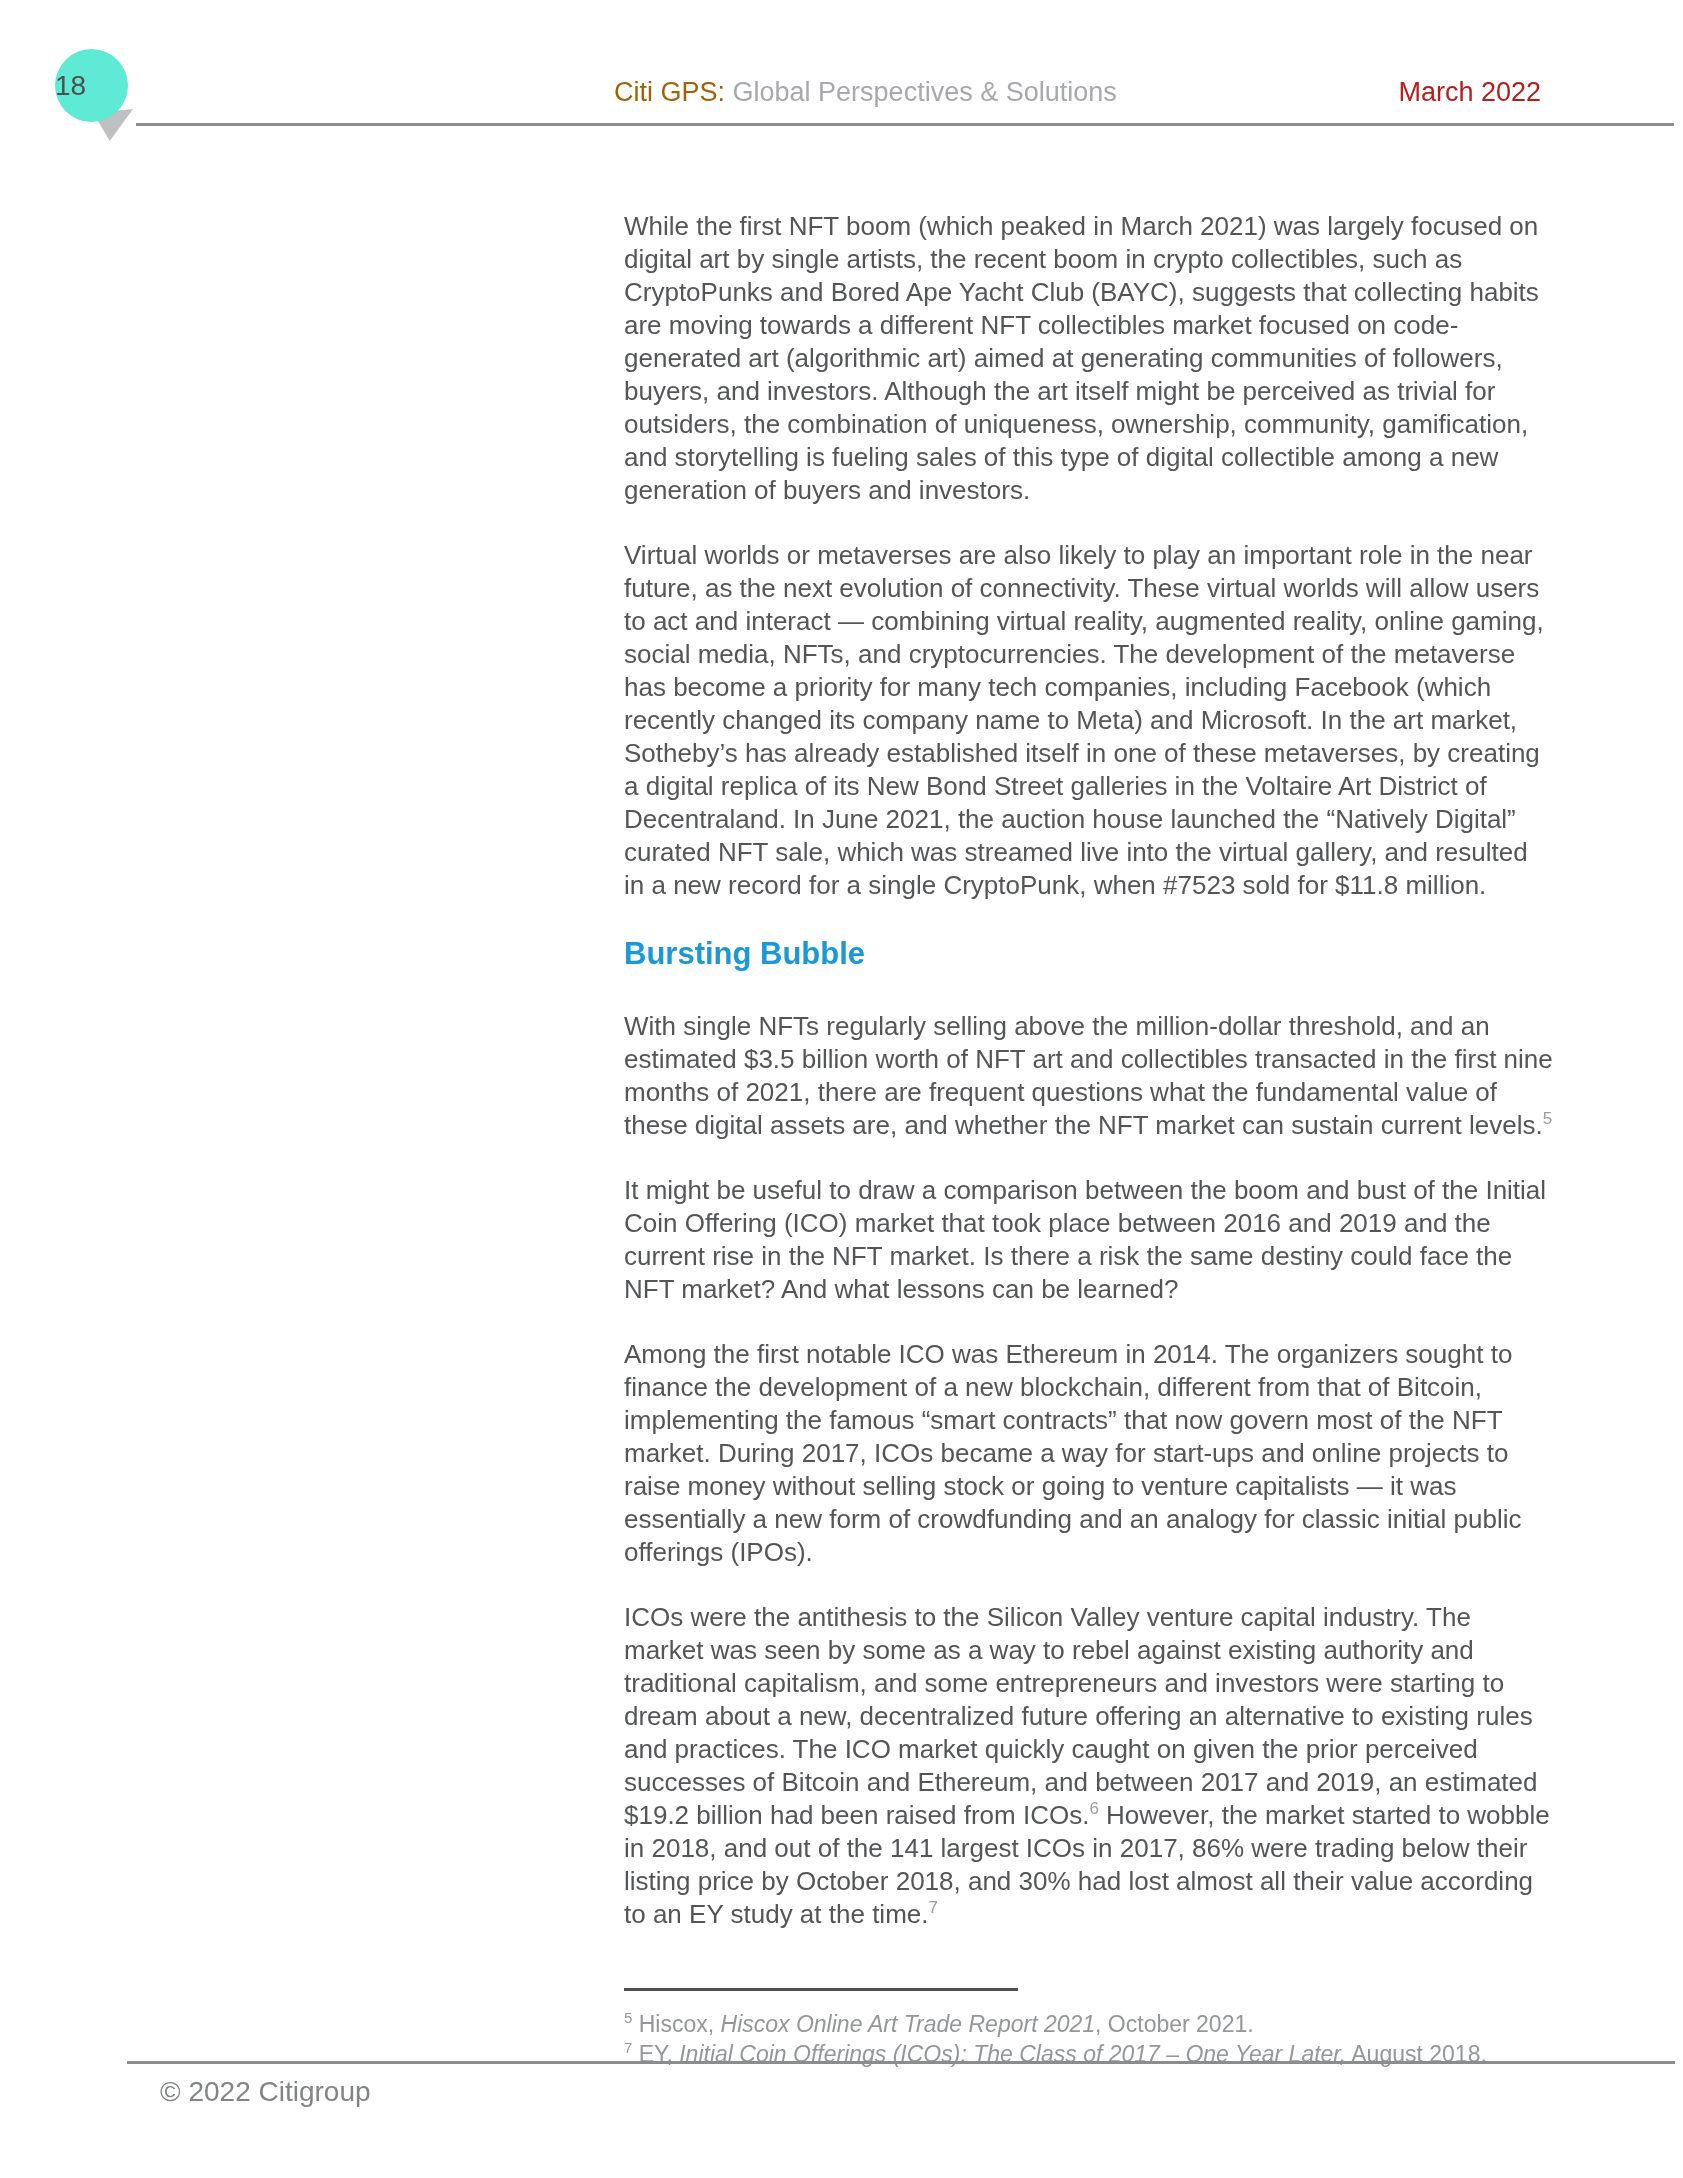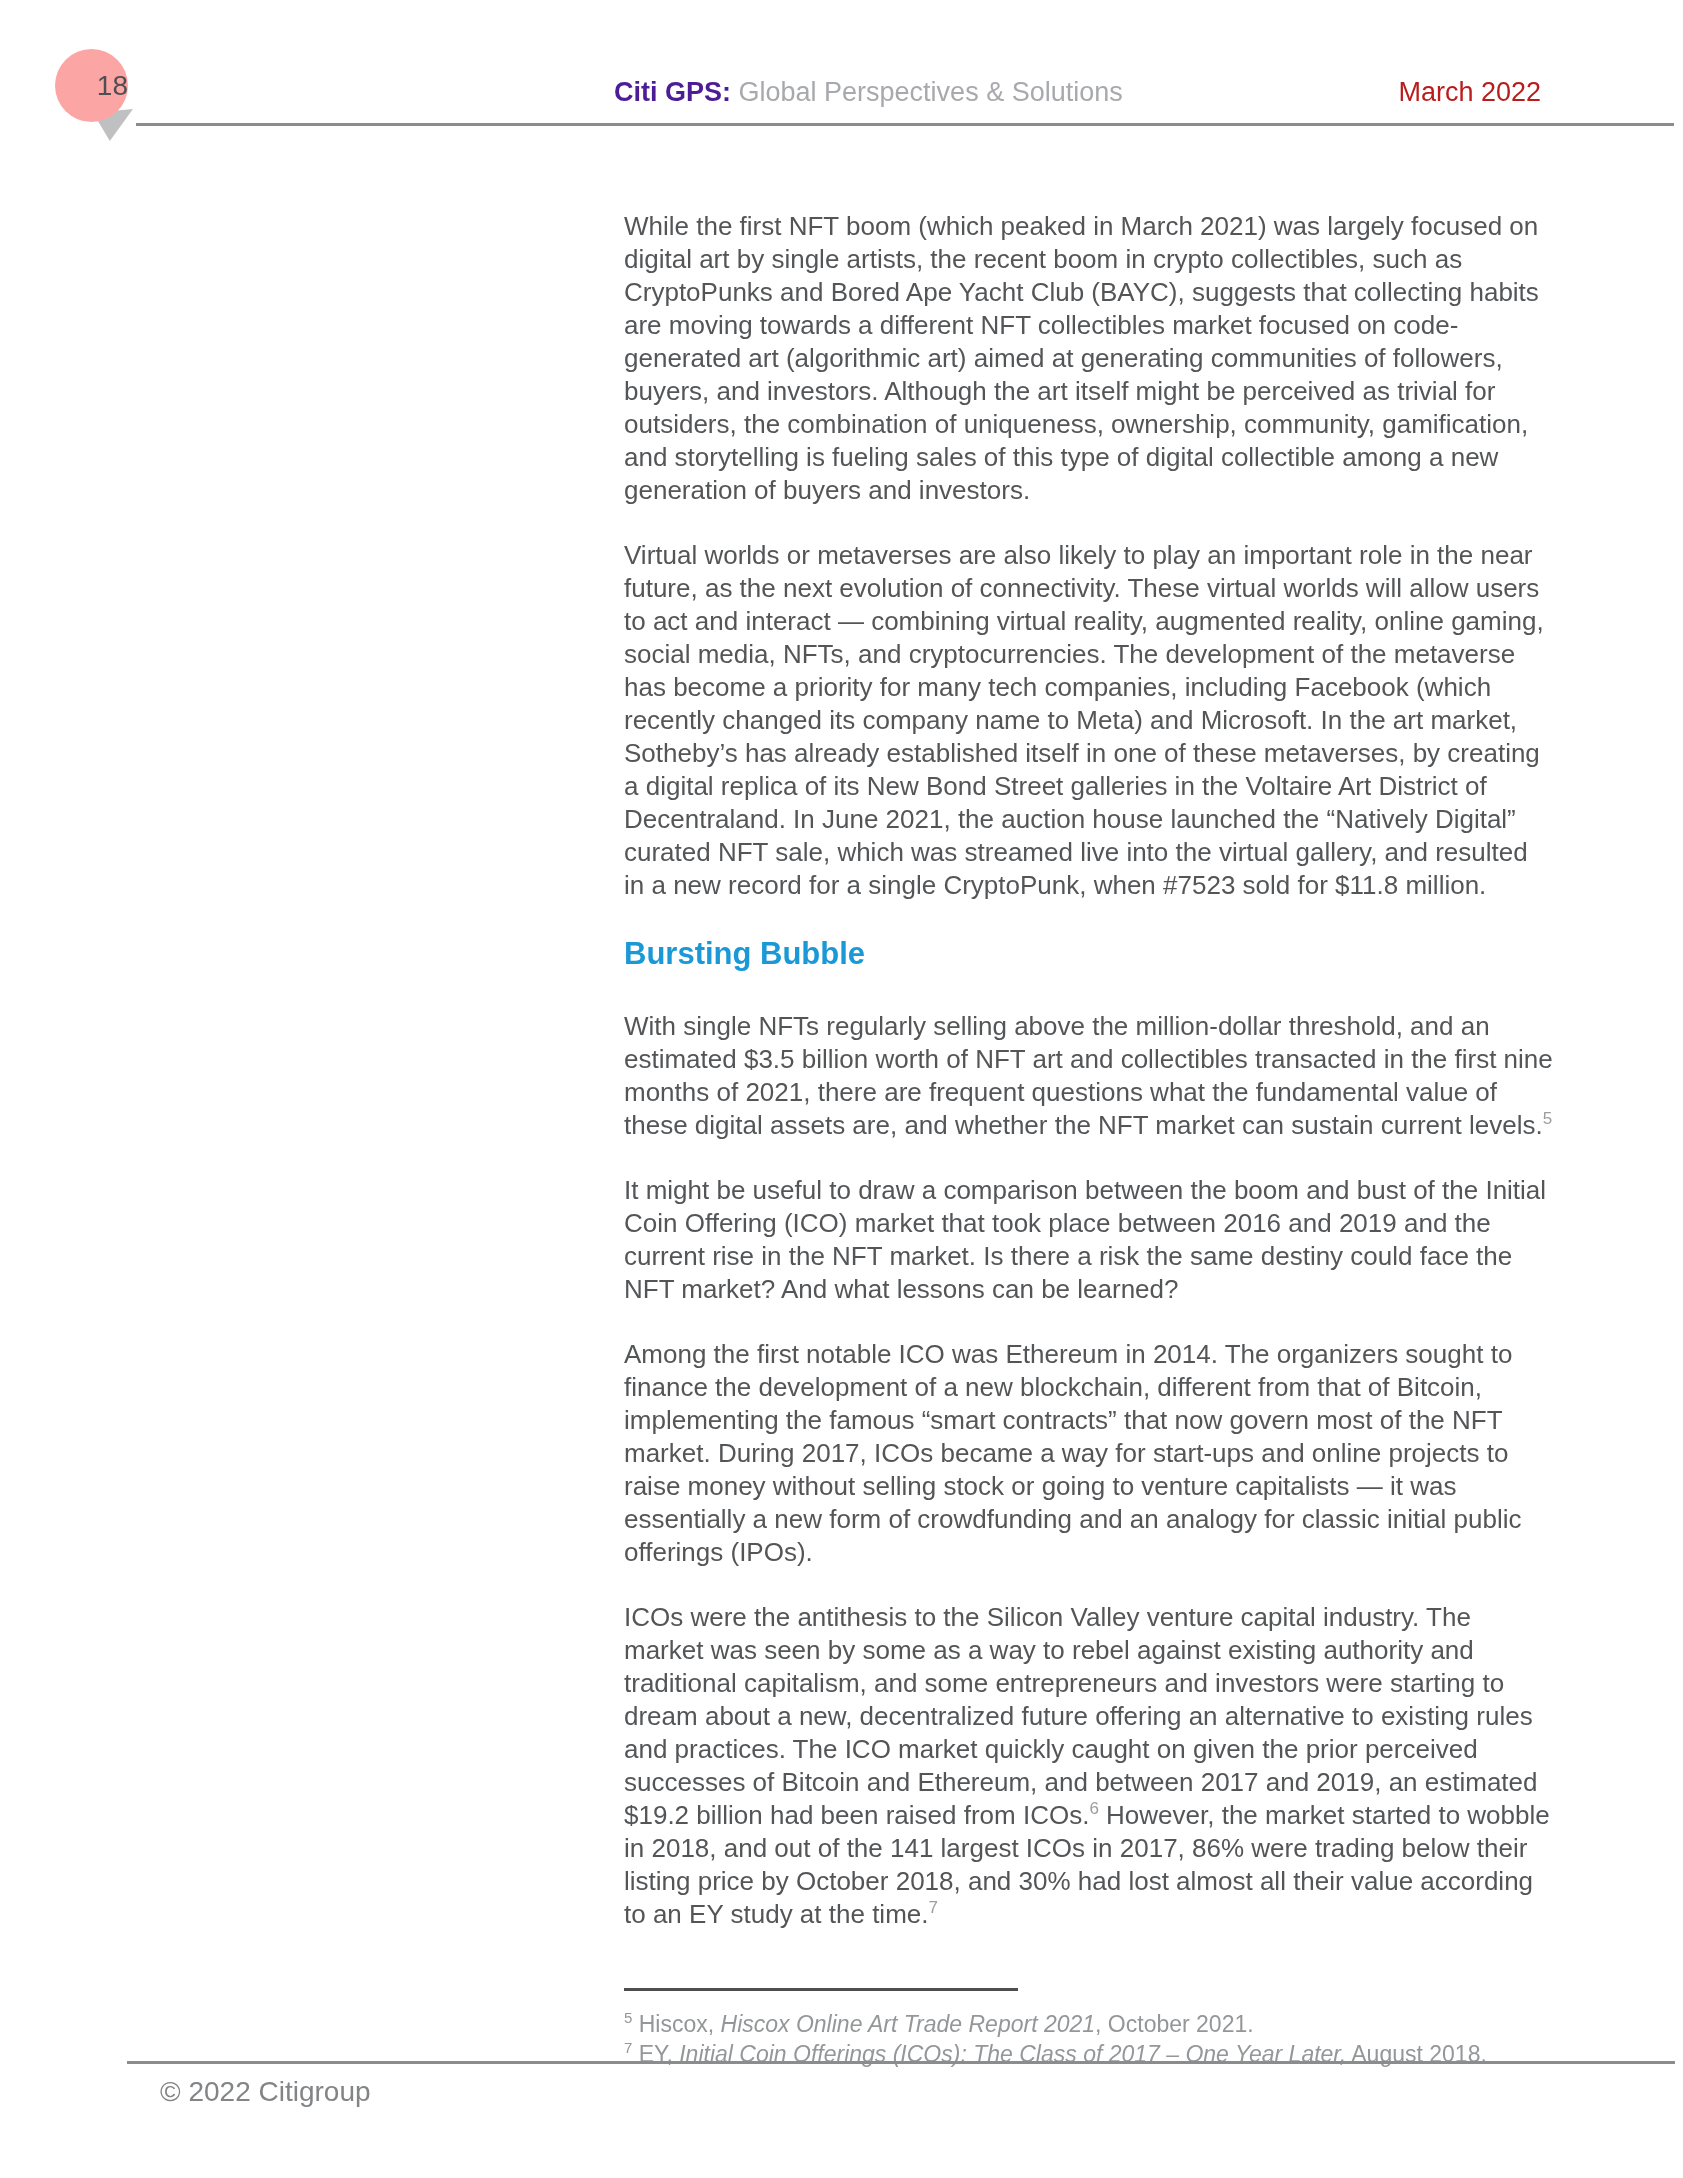--- a/index.html
+++ b/index.html
@@ -10,27 +10,27 @@
   }
   .page{position:absolute;inset:0;overflow:hidden;background:#ffffff;}
 
   
   .badge-tail{
     position:absolute;left:93px;top:109px;width:40px;height:32px;
     background:#bfc0c2;clip-path:polygon(0 12%,100% 0,42% 100%);
   }
   .badge-circle{
     position:absolute;left:55px;top:49px;width:73px;height:73px;border-radius:50%;
-    background:#fca5a5;display:flex;align-items:center;justify-content:flex-end;
+    background:#5eead4;display:flex;align-items:center;justify-content:flex-start;
     font-size:28px;color:#4e4f51;
   }
 
   
   .header-center{position:absolute;left:614px;top:77px;font-size:27px;line-height:30px;white-space:nowrap;}
-  .brand{color:#4c1d95;font-weight:bold;}
+  .brand{color:#a16207;font-weight:normal;}
   .brand-rest{color:#a7a9ac;}
   .header-date{position:absolute;top:77px;right:142px;font-size:27px;line-height:30px;color:#b91c1c;}
   .header-rule{position:absolute;left:136px;top:123px;width:1538px;height:3px;background:#8a8c8e;}
 
   
   .content{
     position:absolute;left:624px;top:210px;width:931px;
     font-size:26px;line-height:33px;color:#545557;
   }
   .content p.body{margin:0 0 32px 0;}

